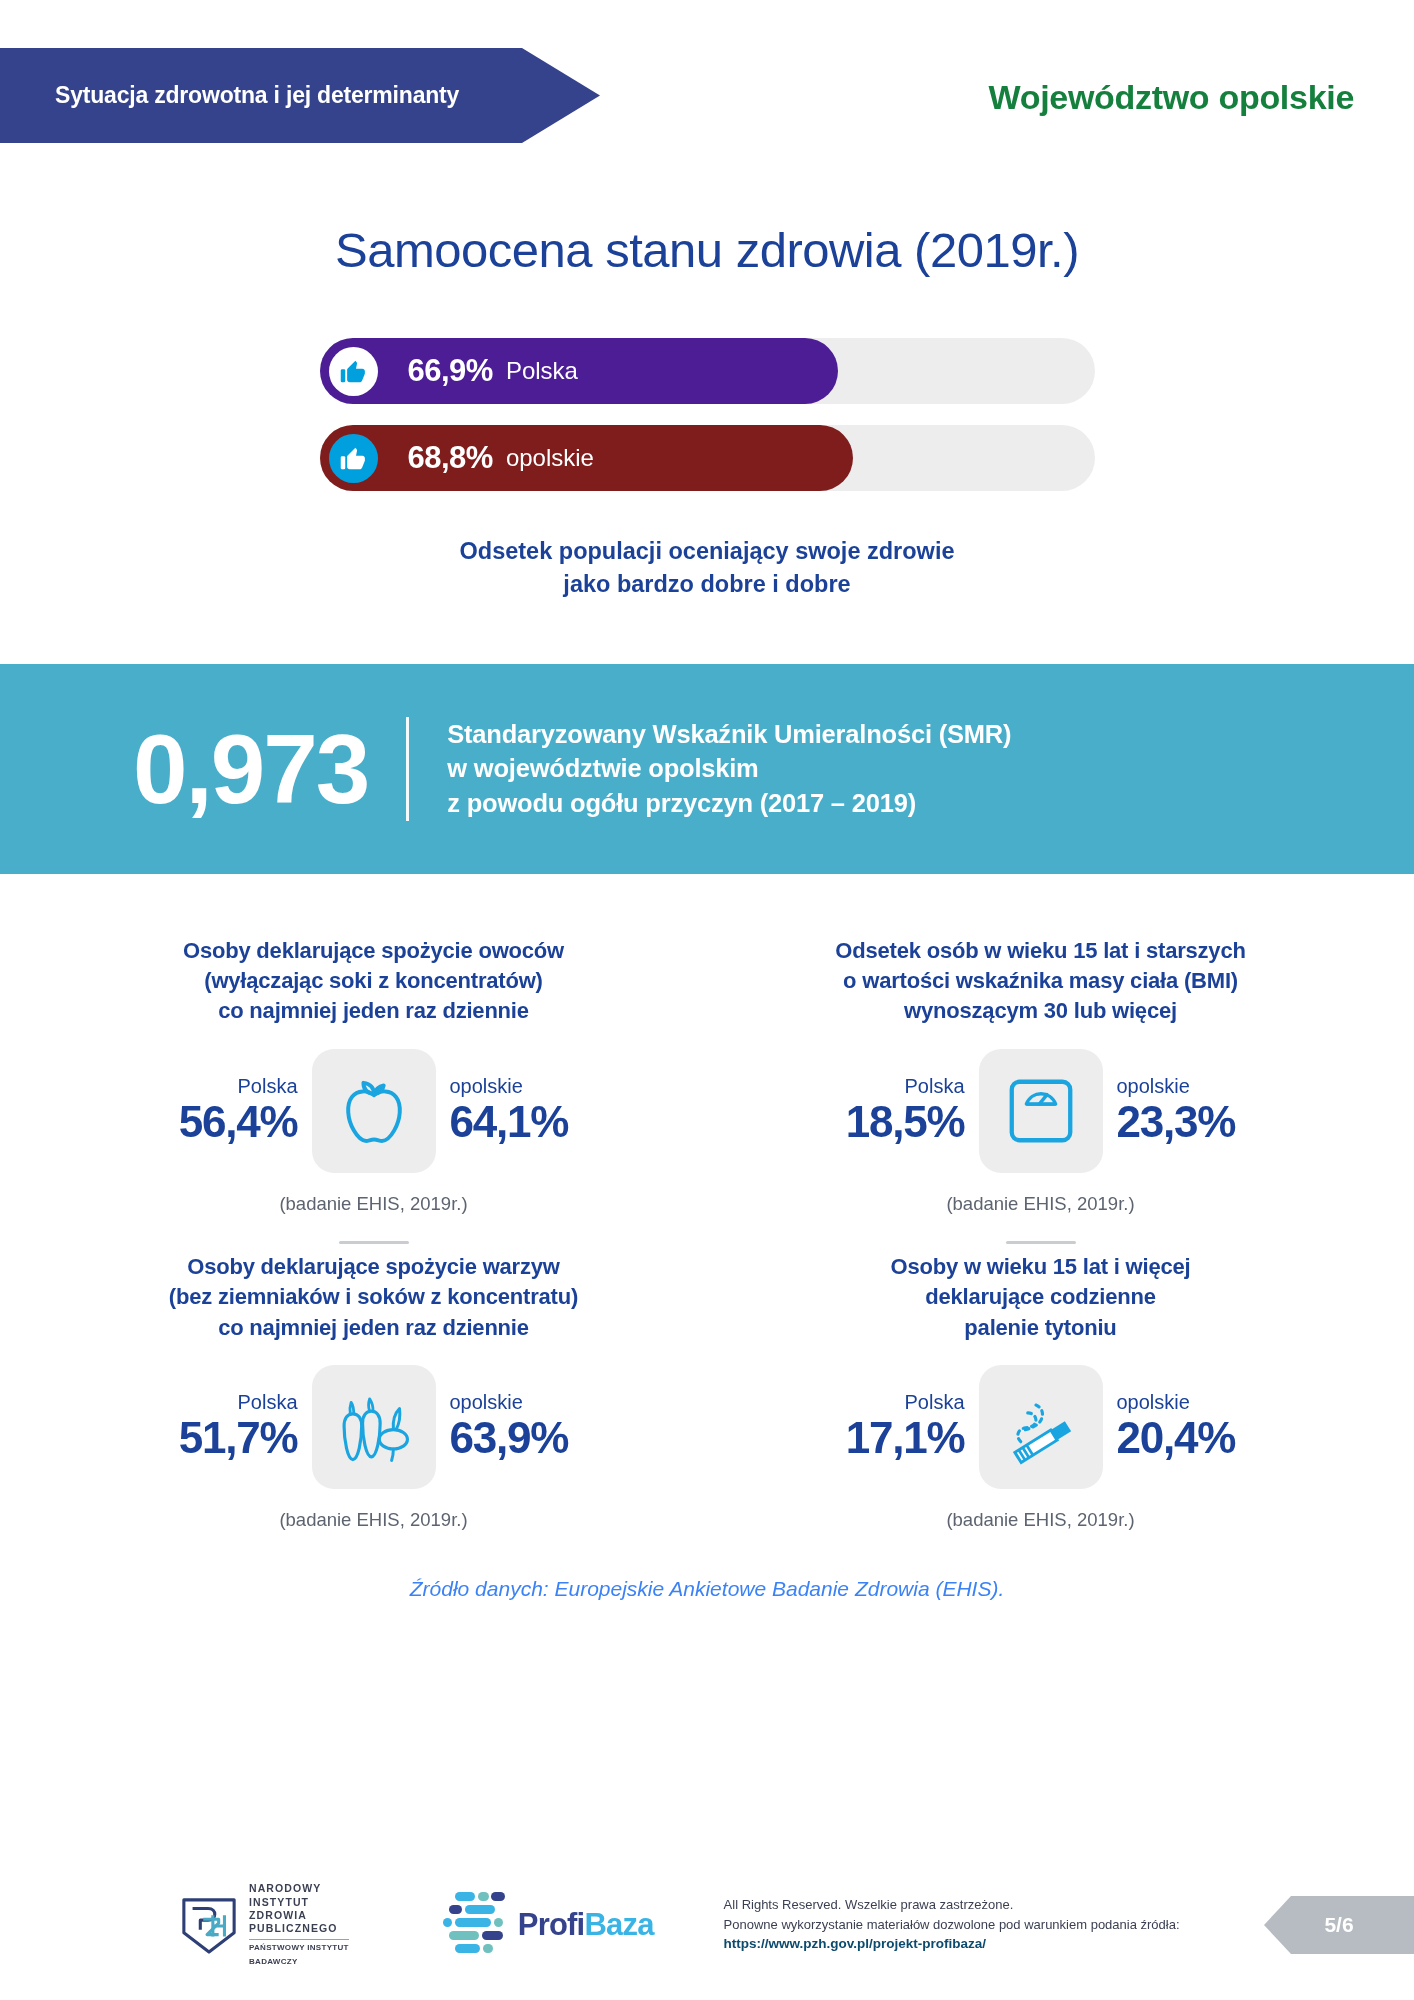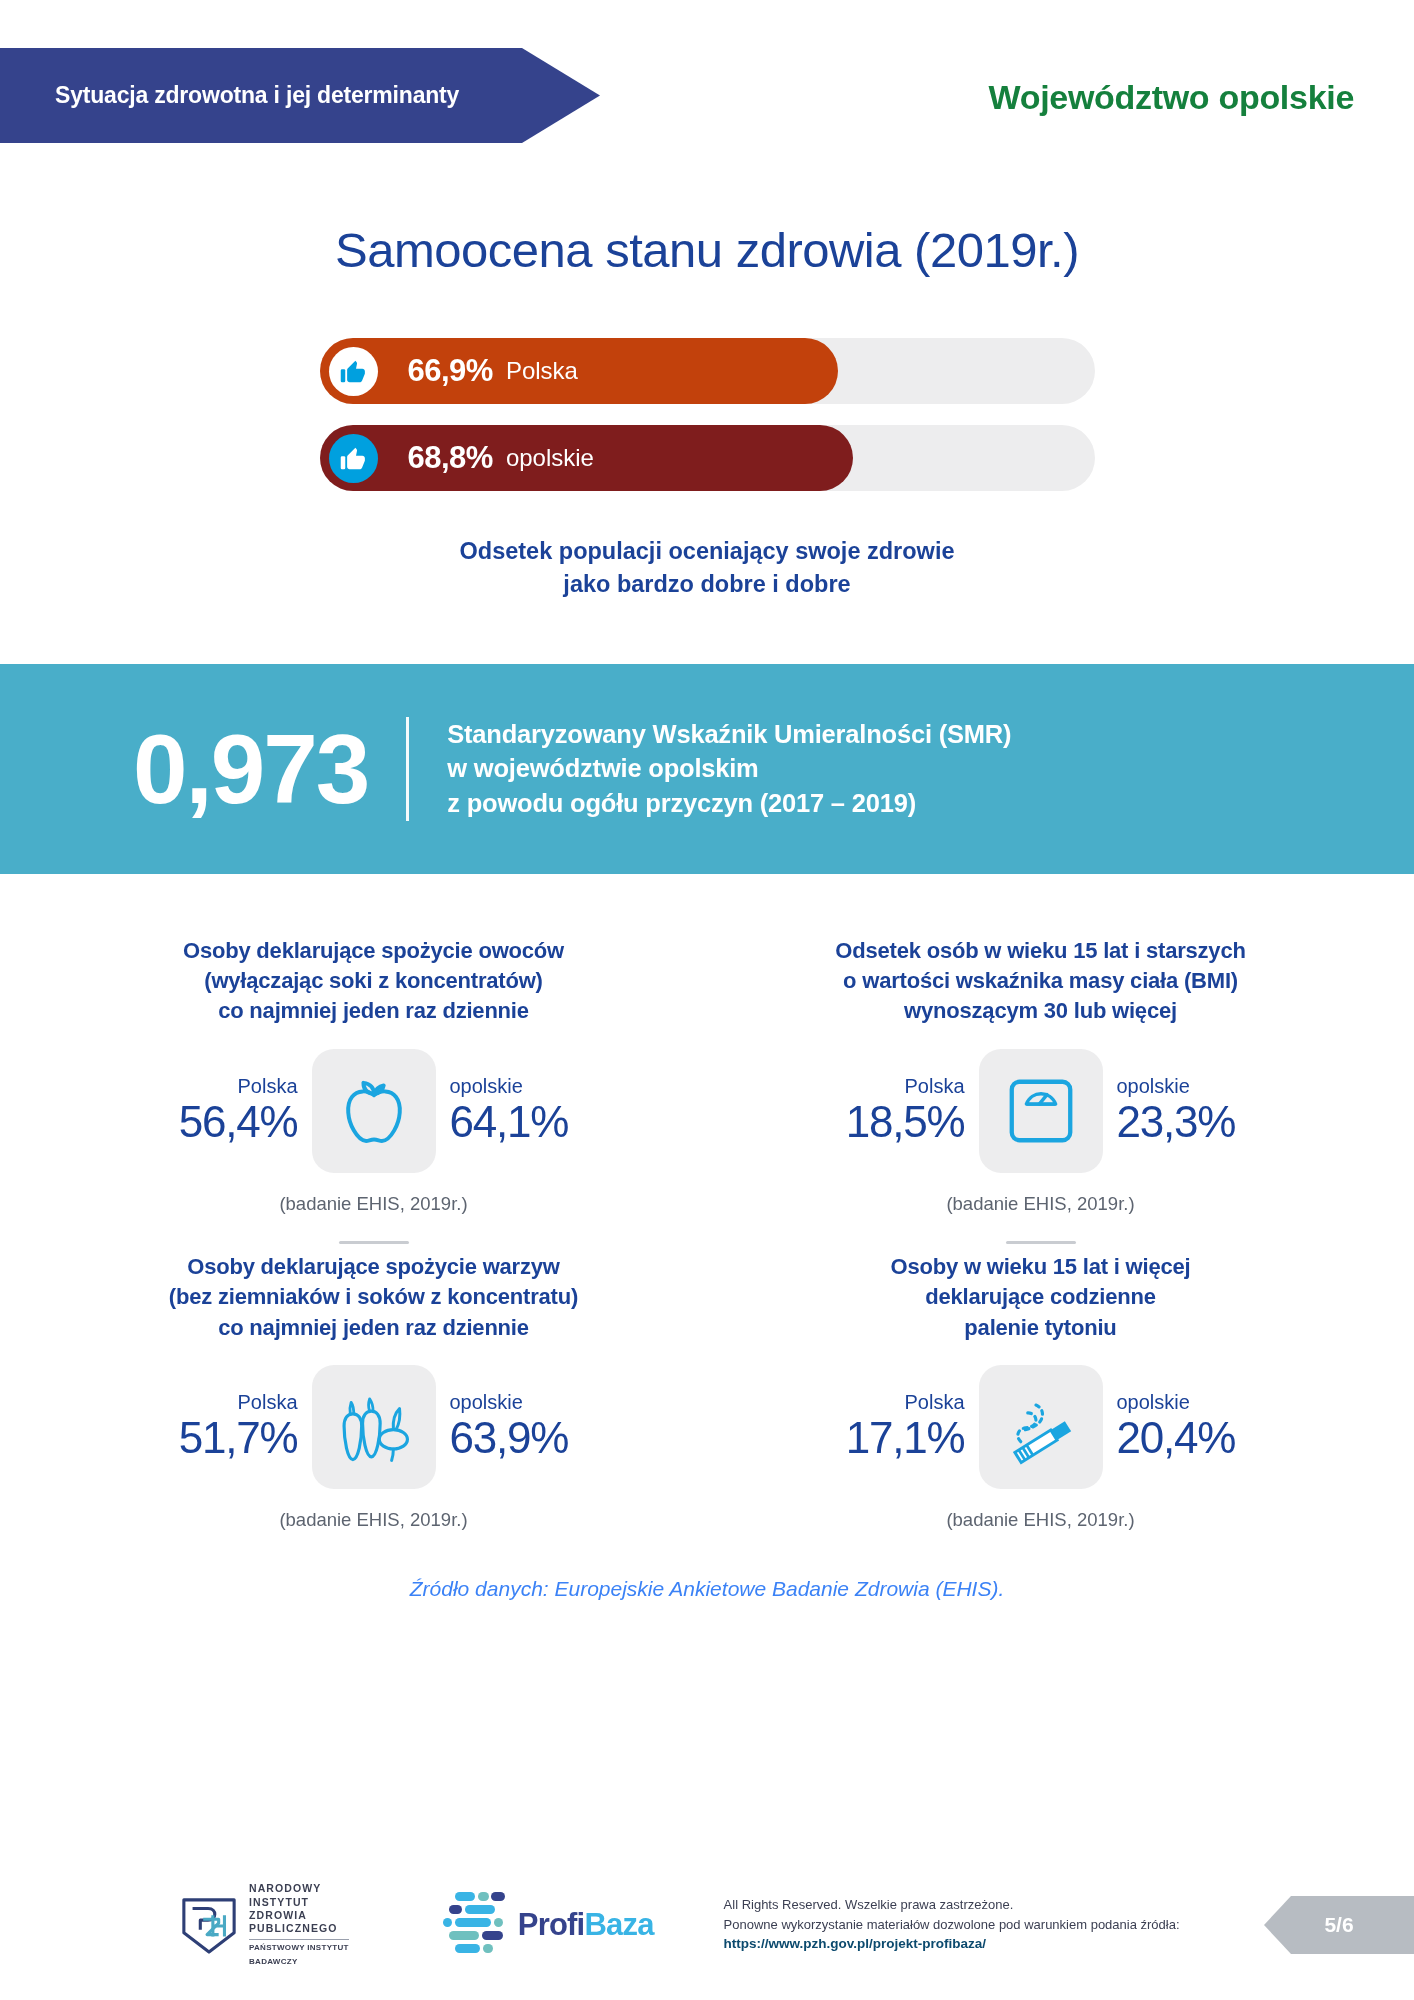--- a/index.html
+++ b/index.html
@@ -47,21 +47,21 @@
   
   .bars { margin-top:60px; display:flex; flex-direction:column; align-items:center; gap:21px; }
   .bar-track {
     width:775px; height:66px; border-radius:33px;
     background:#ededee; position:relative;
   }
   .bar-fill {
     position:absolute; left:0; top:0; height:66px;
     border-radius:33px; display:flex; align-items:center;
   }
-  .bar-fill.light { background:#c2410c; }
+  .bar-fill.light { background:#4c1d95; }
   .bar-fill.dark  { background:#7f1d1d; }
   .thumb-circle {
     width:49px; height:49px; border-radius:50%;
     margin-left:9px; display:flex; align-items:center; justify-content:center;
     flex:0 0 auto;
   }
   .thumb-circle.on-light { background:#ffffff; }
   .thumb-circle.on-dark  { background:#00a0df; }
   .bar-value { font-size:31px; font-weight:bold; color:#fff; margin-left:30px; letter-spacing:-0.5px; }
   .bar-label { font-size:24px; color:#fff; margin-left:13px; font-weight:400; }
@@ -95,21 +95,21 @@
     padding:0 40px;
   }
   .stat { display:flex; flex-direction:column; align-items:center; padding:0 24px; }
   .stat-title {
     text-align:center; font-size:22px; font-weight:bold;
     color:#1b4298; line-height:1.38; letter-spacing:-0.2px;
   }
   .stat-row { display:flex; align-items:center; justify-content:center; margin-top:22px; }
   .stat-side { display:flex; flex-direction:column; align-items:center; min-width:140px; }
   .stat-side-label { font-size:20px; color:#1b4298; font-weight:400; line-height:1.1; }
-  .stat-side-value { font-size:44px; font-weight:normal; color:#1b4298; letter-spacing:-1.2px; line-height:1.12; }
+  .stat-side-value { font-size:44px; font-weight:bold; color:#1b4298; letter-spacing:-1.2px; line-height:1.12; }
   .stat-side.left  { align-items:flex-end; padding-right:4px; }
   .stat-side.right { align-items:flex-start; padding-left:4px; }
   .icon-box {
     width:124px; height:124px; border-radius:22px;
     background:#ededee; display:flex; align-items:center; justify-content:center;
     margin:0 10px; flex:0 0 auto;
   }
   .stat-note { margin-top:20px; font-size:18.5px; color:#5d6470; font-weight:400; }
   .stat-sep { width:70px; height:3px; background:#c9ccd1; margin:26px auto 0; border-radius:2px; }
 

